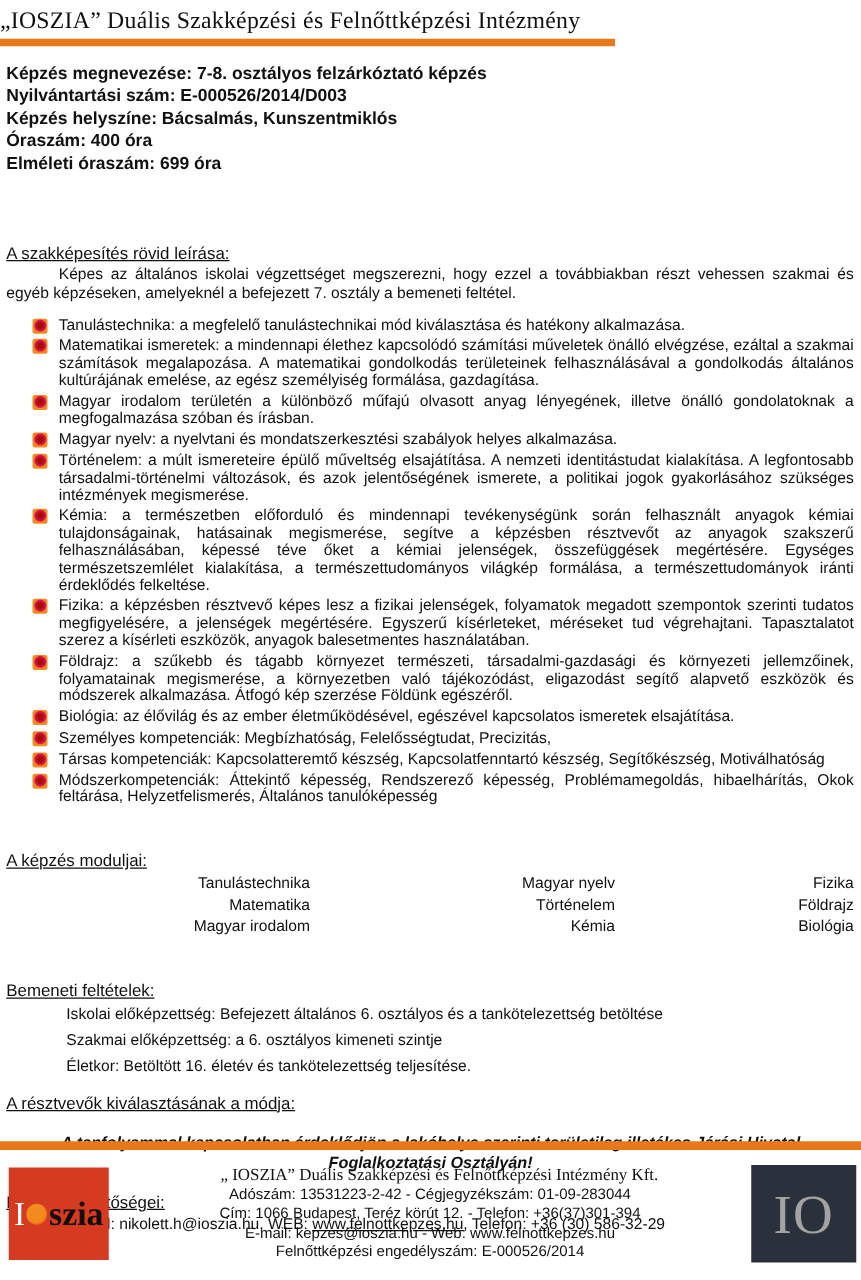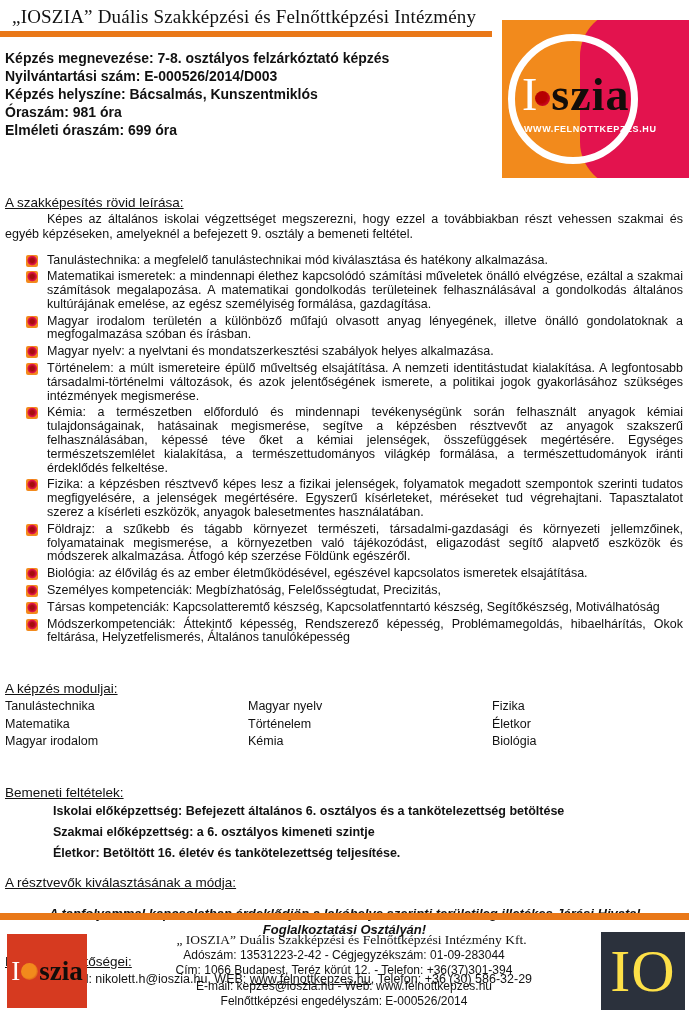--- a/index.html
+++ b/index.html
@@ -1,20 +1,20 @@
 <!DOCTYPE html>
 <html lang="hu"><head>
 <meta charset="utf-8">
 <style>
   html,body{margin:0;padding:0;background:#fff;}
   .page{position:relative;width:689px;height:1024px;background:#fff;overflow:hidden;
         font-family:"Liberation Sans",sans-serif;color:#111;}
   
   .page-title{font-family:"Liberation Serif",serif;font-size:19px;font-weight:400;
-              padding:6px 8px 3px 12px;letter-spacing:.2px;}
+              padding:6px 8px 3px 0;letter-spacing:.2px;}
   .accent-bar{height:6px;width:492px;background:#E97818;}
   .info-box{margin:12px 190px 0 5px;font-weight:bold;font-size:14px;line-height:18px;}
   .info-box div{white-space:nowrap;}
   
   .logo{position:absolute;top:20px;right:0;width:187px;height:158px;background:#F28A1C;overflow:hidden;}
   .logo-blob{position:absolute;left:78px;top:-10px;width:126px;height:178px;background:#E3134E;border-radius:46px;}
   .logo-ring{position:absolute;left:6px;top:14px;width:116px;height:116px;border:7px solid #fff;border-radius:50%;}
   .logo-word{position:absolute;left:20px;top:52px;font-family:"Liberation Serif",serif;
              font-size:46px;line-height:46px;}
   .logo-i{color:#fff;font-weight:400;}
@@ -31,70 +31,64 @@
   .h-comp{margin-top:15px;}
   .h-mod{margin-top:36px;}
   .h-entry{margin-top:34px;}
   .h-select{margin-top:12px;}
   .h-contact{margin-top:16px;}
   ul.bullets{list-style:none;margin:5px 0 0 0;padding:0;}
   ul.bullets li{display:flex;margin-bottom:3px;justify-content:flex-end;}
   .blt{flex:0 0 12px;width:12px;height:12px;margin:1px 9px 0 21px;border-radius:2px;
        background:radial-gradient(circle at 52% 46%,#a50d0d 22%,#e3134e 48%,#f28a1c 58%);}
   .blt-text{flex:1;text-align:justify;line-height:13.8px;}
-  .modules{display:grid;grid-template-columns:243px 244px auto;margin-top:2px;line-height:17.5px;}
-  .req-line{padding-left:48px;line-height:19px;margin-top:2px;font-weight:bold;}
+  .modules{display:grid;grid-template-columns:243px 244px auto;margin-top:2px;line-height:17.5px;text-align:right;}
+  .req-line{padding-left:48px;line-height:19px;margin-top:2px;}
   .plain-par{margin-top:2px;line-height:14.5px;}
   .notice{margin:16px 28px 0;text-align:center;font-weight:bold;font-style:italic;
           font-size:13px;line-height:16px;}
   .contact-line{padding-left:48px;margin-top:3px;font-size:12.5px;}
   .weblink{color:#111;}
   
   .footer{position:absolute;left:0;right:0;bottom:0;}
   .footer-bar{height:7px;background:#E97818;}
   .footer-content{display:flex;align-items:center;padding:12px 2px 14px;}
   .f-logo-left{flex:0 0 80px;height:74px;margin-left:5px;background:#D63A20;
                display:flex;align-items:center;justify-content:center;
                font-family:"Liberation Serif",serif;font-size:27px;}
   .f-logo-left .fi{color:#fff;}
   .f-logo-left .fo{display:inline-block;width:17px;height:17px;border-radius:50%;margin:0 1px;
                    background:radial-gradient(circle at 45% 45%,#f28a1c 55%,#b61313 100%);}
   .f-logo-left .fszia{color:#120d0a;font-weight:700;}
   .f-center{flex:1;text-align:center;font-size:12px;line-height:15.5px;}
   .f-company{font-family:"Liberation Serif",serif;font-size:13.5px;padding-left:15px;}
   .f-logo-right{flex:0 0 84px;height:78px;margin-right:2px;background:#2B313C;
                 display:flex;align-items:center;justify-content:center;
-                font-family:"Liberation Serif",serif;font-size:60px;color:#fde047;letter-spacing:1px;}
+                font-family:"Liberation Serif",serif;font-size:44px;color:#a3a3a3;letter-spacing:1px;}
 </style>
 </head>
 <body>
 
 <div class="page">
 
   <div class="page-title">„IOSZIA” Duális Szakképzési és Felnőttképzési Intézmény</div>
   <div class="accent-bar"></div>
 
-  <div class="logo">
-    <div class="logo-blob"></div>
-    <div class="logo-ring"></div>
-    <div class="logo-word"><span class="logo-i">I</span><span class="logo-dot"></span><span class="logo-szia">szia</span></div>
-    <div class="logo-url">WWW.FELNOTTKEPZES.HU</div>
-  </div>
 
   <div class="info-box">
     <div>Képzés megnevezése: 7-8. osztályos felzárkóztató képzés</div>
     <div>Nyilvántartási szám: E-000526/2014/D003</div>
     <div>Képzés helyszíne: Bácsalmás, Kunszentmiklós</div>
-    <div>Óraszám: 981 óra</div>
+    <div>Óraszám: 400 óra</div>
     <div>Elméleti óraszám: 699 óra</div>
   </div>
 
   <div class="sect">
     <p class="sect-heading h-desc">A szakképesítés rövid leírása:</p>
-    <p class="lead-par">Képes az általános iskolai végzettséget megszerezni, hogy ezzel a továbbiakban részt vehessen szakmai és egyéb képzéseken, amelyeknél a befejezett 9. osztály a bemeneti feltétel.</p>
+    <p class="lead-par">Képes az általános iskolai végzettséget megszerezni, hogy ezzel a továbbiakban részt vehessen szakmai és egyéb képzéseken, amelyeknél a befejezett 7. osztály a bemeneti feltétel.</p>
   </div>
 
   <div class="sect">
     <ul class="bullets">
       <li>
           <span class="blt"></span>
           <span class="blt-text">Tanulástechnika: a megfelelő tanulástechnikai mód kiválasztása és hatékony alkalmazása.</span>
         </li>
       <li>
           <span class="blt"></span>
@@ -144,21 +138,21 @@
   </div>
 
   <div class="sect">
     <p class="sect-heading h-mod">A képzés moduljai:</p>
     <div class="modules">
       <span>Tanulástechnika</span>
       <span>Magyar nyelv</span>
       <span>Fizika</span>
       <span>Matematika</span>
       <span>Történelem</span>
-      <span>Életkor</span>
+      <span>Földrajz</span>
       <span>Magyar irodalom</span>
       <span>Kémia</span>
       <span>Biológia</span>
     </div>
   </div>
 
   <div class="sect">
     <p class="sect-heading h-entry">Bemeneti feltételek:</p>
     <div class="req-line">Iskolai előképzettség: Befejezett általános 6. osztályos és a tankötelezettség betöltése</div>
     <div class="req-line">Szakmai előképzettség: a 6. osztályos kimeneti szintje</div>

